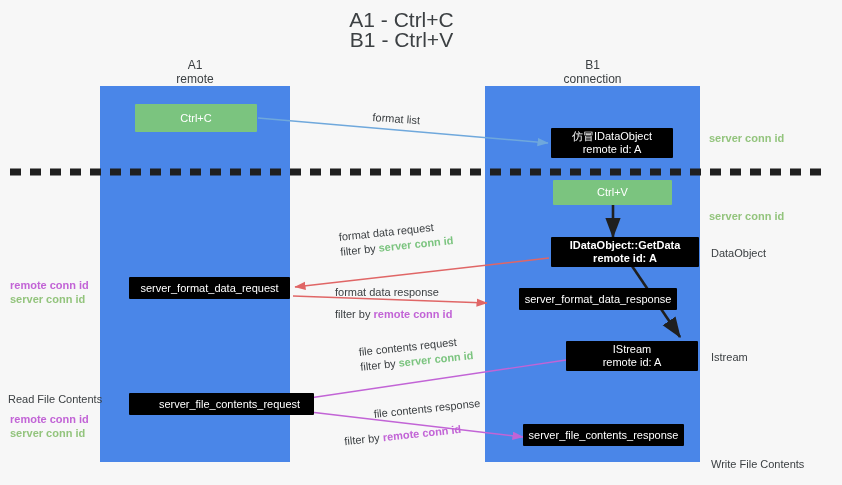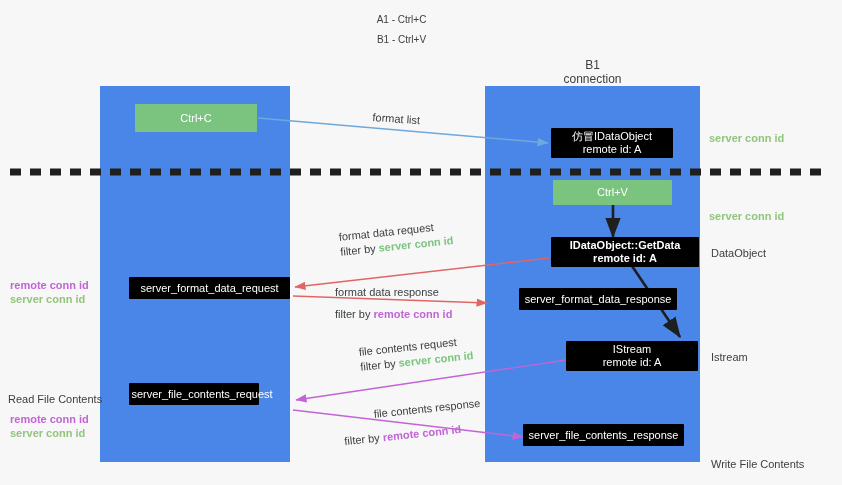--- a/index.html
+++ b/index.html
@@ -20,21 +20,21 @@
     width: 842px;
     height: 485px;
   }
   .abs { position: absolute; }
 
   
   #title {
     left: 0; top: 10px;
     width: 803px;
     text-align: center;
-    font-size: 10px;
+    font-size: 21px;
     color: #3c4043;
     line-height: 20px;
     white-space: pre-line;
   }
 
   
   .col-head {
     font-size: 12px;
     color: #3c4043;
     text-align: center;
@@ -104,20 +104,24 @@
   }
 </style>
 </head>
 <body>
 
 <div id="stage">
 
   <div class="abs" id="title">A1 - Ctrl+C
 B1 - Ctrl+V</div>
 
+  <div class="abs col-head" id="head-a1">
+    <div>A1</div>
+    <div>remote</div>
+  </div>
   <div class="abs col-head" id="head-b1">
     <div>B1</div>
     <div>connection</div>
   </div>
 
   <div class="abs lane" id="lane-a1"></div>
   <div class="abs lane" id="lane-b1"></div>
 
   <svg id="arrows" viewBox="0 0 842 485">
     <defs>
@@ -176,21 +180,21 @@
   </div>
 
   <div class="abs box orange" style="left:129px; top:277px; width:161px; height:22px;">
     <div>server_format_data_request</div>
   </div>
 
   <div class="abs box orange" style="left:487px; top:288px; width:158px; height:22px;margin-left:32px;">
     <div>server_format_data_response</div>
   </div>
 
-  <div class="abs box orange" style="left:129px; top:383px; width:130px; height:22px;padding-left:16px;">
+  <div class="abs box orange" style="left:129px; top:393px; width:185px; height:22px;padding-left:16px;">
     <div>server_file_contents_request</div>
   </div>
 
   <div class="abs box orange" style="left:523px; top:424px; width:161px; height:22px;">
     <div>server_file_contents_response</div>
   </div>
 
   <div class="abs edge-label" style="left:373px; top:110px; transform: rotate(4deg); transform-origin: left top;">
     <span>format list</span>
   </div>

